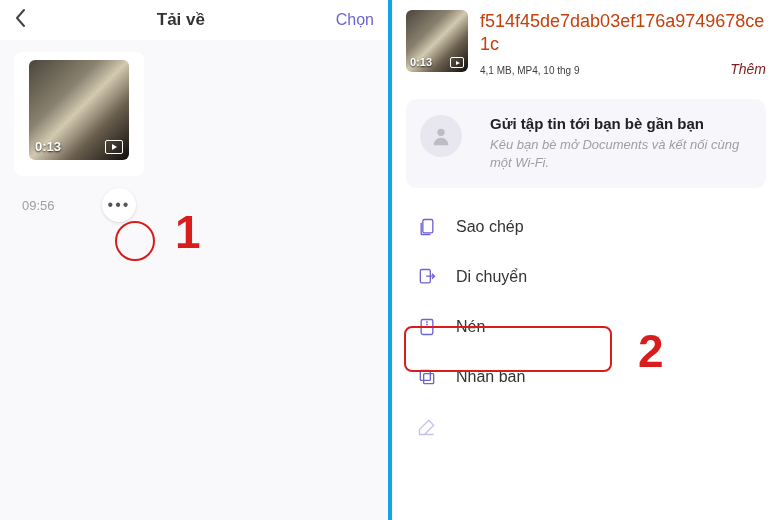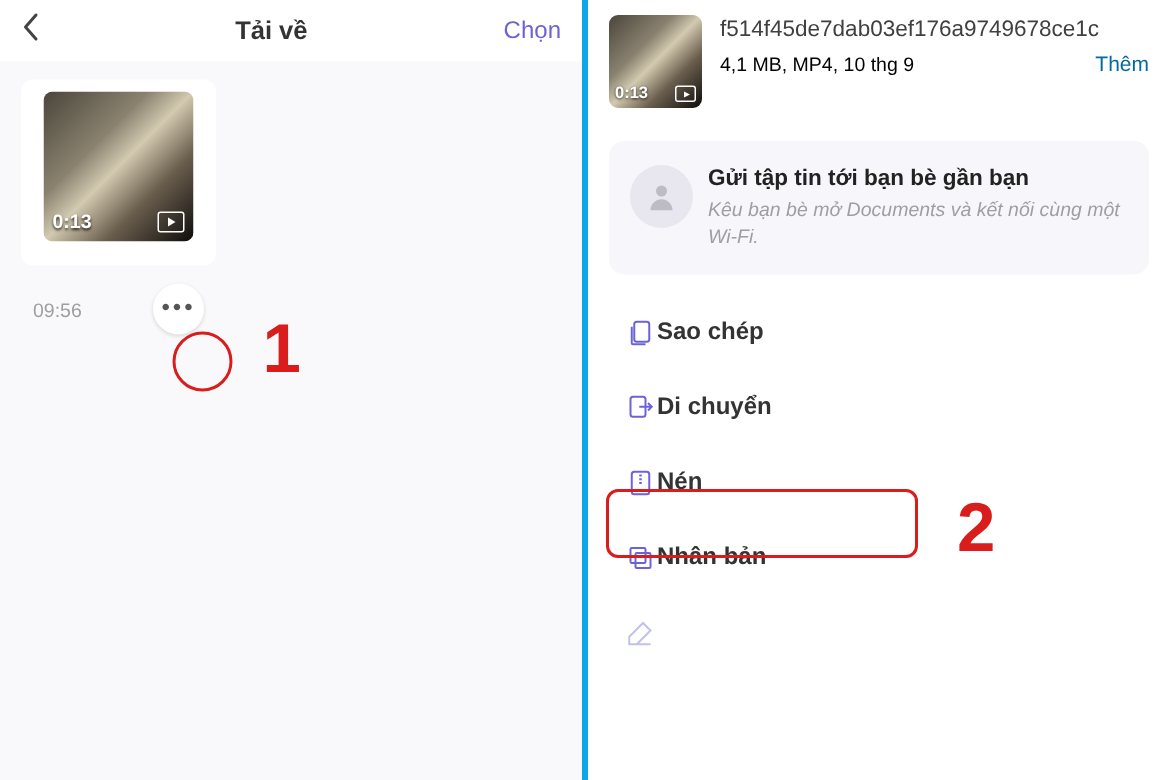--- a/index.html
+++ b/index.html
@@ -177,47 +177,48 @@
     .thumb-small .thumb-video-icon::after {
       border-left-width: 4px;
       border-top-width: 2.5px;
       border-bottom-width: 2.5px;
     }
     .file-header-info {
       flex: 1;
       min-width: 0;
     }
     .file-header-name {
-      font-size: 15px;
-      color: #404040;
+      font-size: 18px;
+      color: #c2410c;
       line-height: 1.3;
       word-break: break-all;
     }
     .file-header-meta-row {
       display: flex;
       justify-content: space-between;
       align-items: baseline;
       margin-top: 4px;
     }
     .file-header-meta {
-      font-size: 13px;
-      color: #000000;
+      font-size: 10px;
+      color: #404040;
     }
     .more-link {
       font-size: 14px;
-      color: #0369a1;
+      color: #7f1d1d;
+      font-style: italic;
     }
     
     .share-card {
       margin: 10px 14px;
       background: #f7f6fb;
       border-radius: 10px;
       padding: 16px 14px;
       display: flex;
-      gap: 10px;
+      gap: 28px;
     }
     .share-avatar {
       width: 42px;
       height: 42px;
       border-radius: 50%;
       background: #e8e6ee;
       display: flex;
       align-items: center;
       justify-content: center;
       flex-shrink: 0;
@@ -242,23 +243,23 @@
       line-height: 1.4;
       font-style: italic;
     }
     
     .action-list {
       margin-top: 14px;
     }
     .action-item {
       display: flex;
       align-items: center;
+      gap: 18px;
       padding: 14px 24px;
       cursor: pointer;
-      font-weight: bold;
     }
     .action-icon {
       width: 22px;
       height: 22px;
       flex-shrink: 0;
       display: flex;
       align-items: center;
       justify-content: center;
     }
     .action-icon svg {

